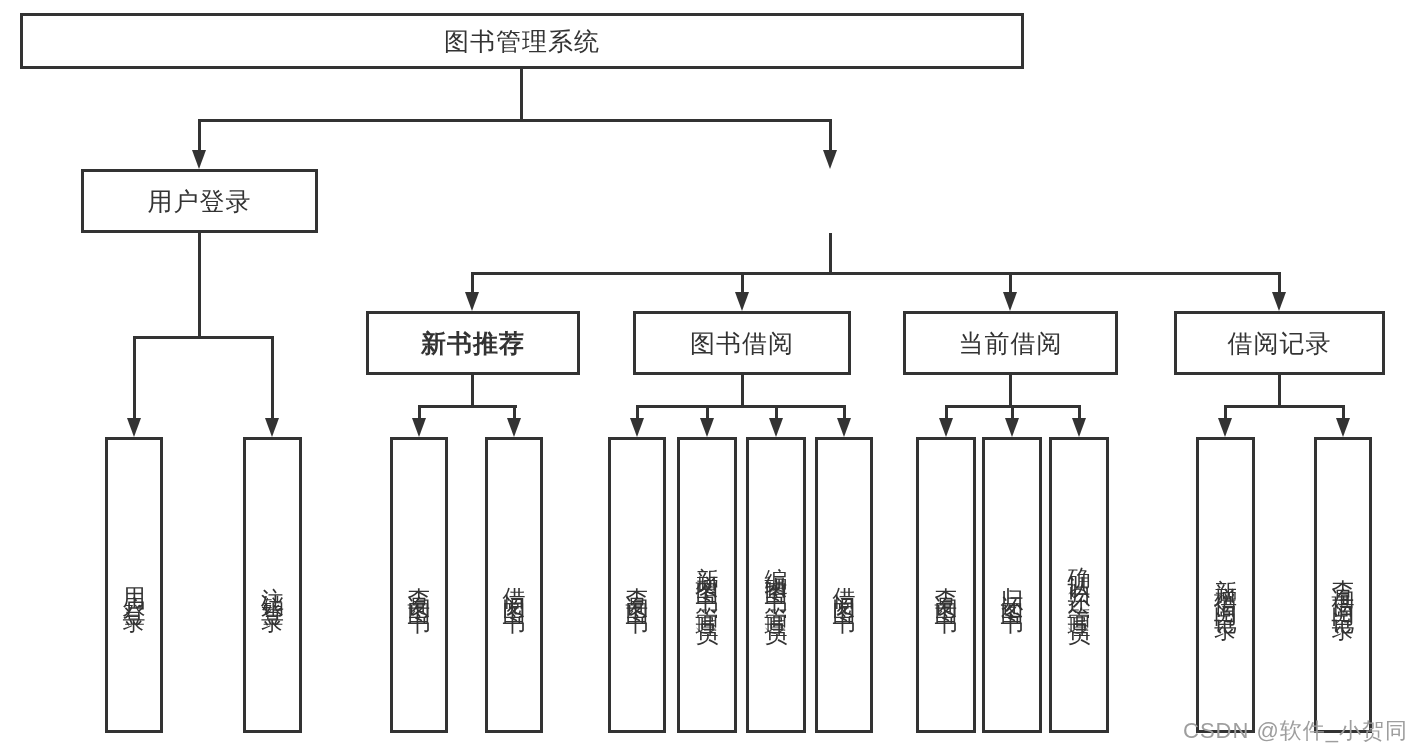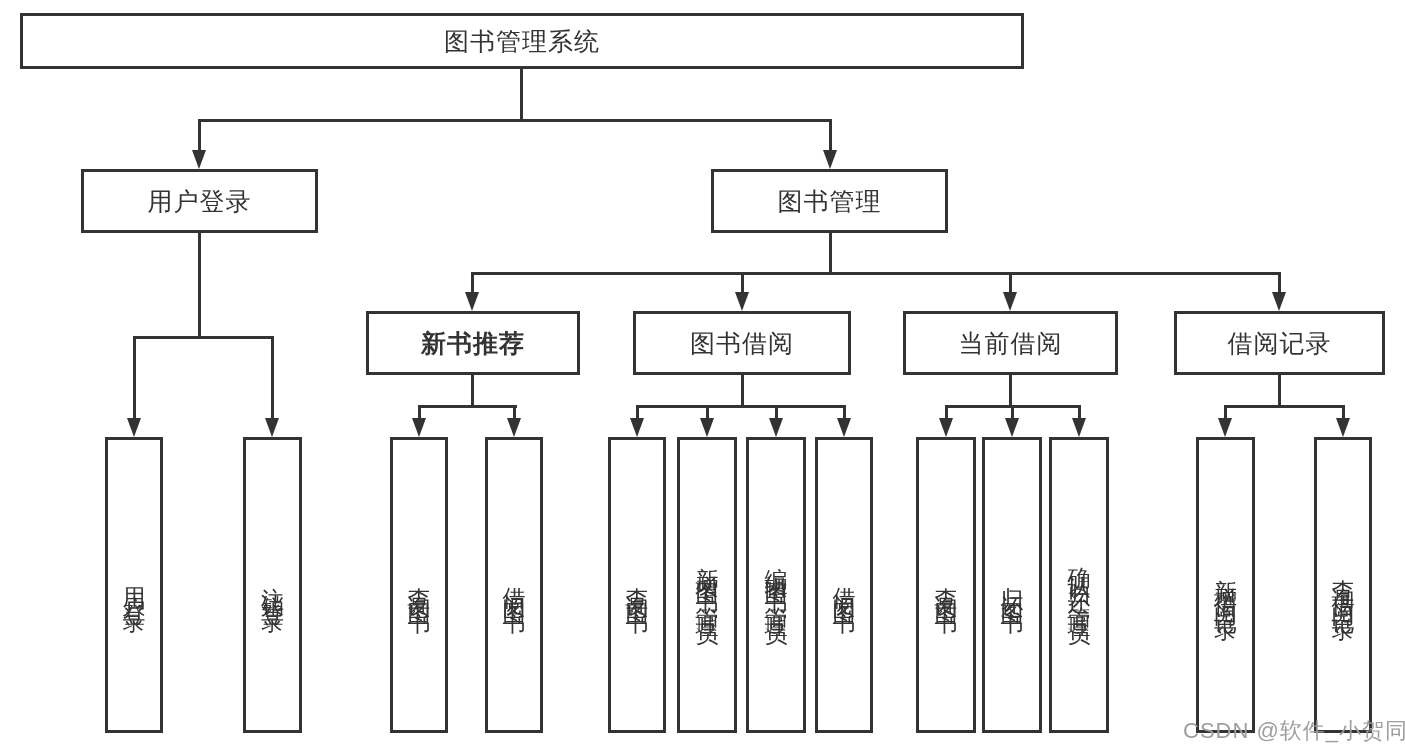--- a/index.html
+++ b/index.html
@@ -62,21 +62,20 @@
   <div class="box" style="left:20px;top:13px;width:1004px;height:56px;">图书管理系统</div>
 
   <div class="vline" style="left:520px;top:69px;height:50px;"></div>
   <div class="hline" style="left:198px;top:119px;width:634px;"></div>
   <div class="vline" style="left:198px;top:119px;height:34px;"></div>
   <div class="arrowhead" style="left:192px;top:150px;"></div>
   <div class="vline" style="left:829px;top:119px;height:34px;"></div>
   <div class="arrowhead" style="left:823px;top:150px;"></div>
 
   <div class="box" style="left:81px;top:169px;width:237px;height:64px;">用户登录</div>
-  <div class="box" style="left:711px;top:169px;width:237px;height:64px;">图书管理</div>
 
   <div class="vline" style="left:198px;top:233px;height:106px;"></div>
   <div class="hline" style="left:133px;top:336px;width:141px;"></div>
   <div class="vline" style="left:133px;top:336px;height:85px;"></div>
   <div class="arrowhead" style="left:127px;top:418px;"></div>
   <div class="vline" style="left:271px;top:336px;height:85px;"></div>
   <div class="arrowhead" style="left:265px;top:418px;"></div>
 
   <div class="vline" style="left:829px;top:233px;height:41px;"></div>
   <div class="hline" style="left:471px;top:272px;width:810px;"></div>

